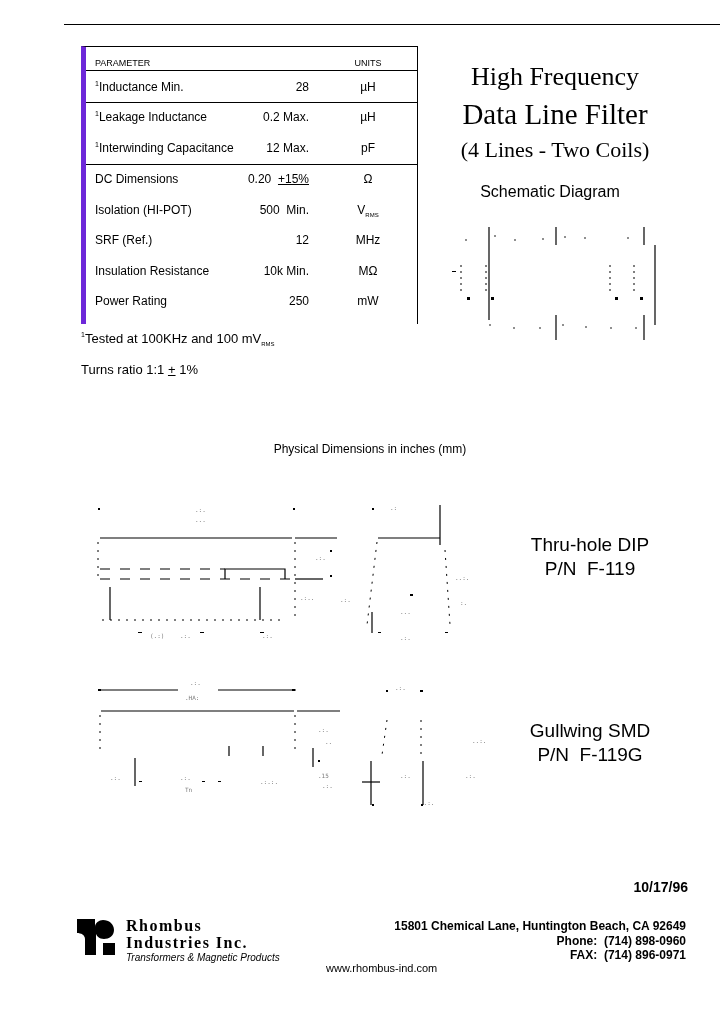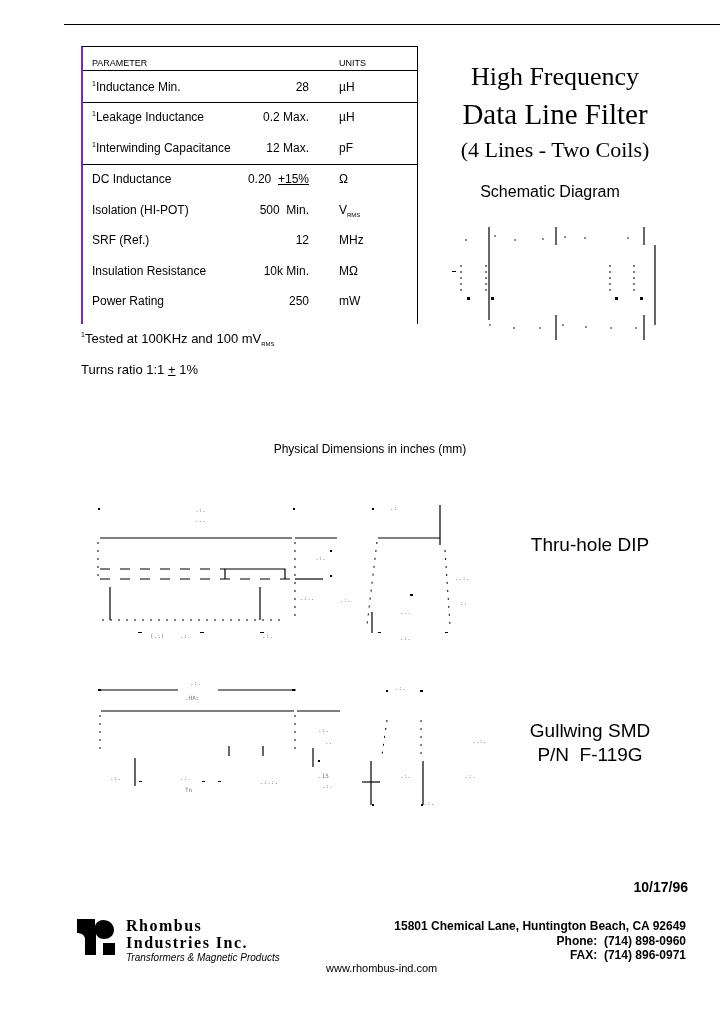--- a/index.html
+++ b/index.html
@@ -1,26 +1,26 @@
 <!DOCTYPE html>
 <html><head>
 <meta charset="utf-8">
 <style>
   html, body { margin: 0; padding: 0; background: #ffffff; }
   body { width: 720px; height: 1012px; position: relative; overflow: hidden; color: #000; font-family: "Liberation Sans", sans-serif; }
   .abs { position: absolute; }
   .top-rule { left: 64px; top: 24px; width: 657px; height: 1px; background: #000; }
 
   
-  .spec-box { left: 81px; top: 46px; width: 337px; height: 278px; border-left: 2px solid #6d28d9; border-right: 1px solid #000; border-top: 1px solid #000; box-sizing: border-box; }
+  .spec-box { left: 81px; top: 46px; width: 337px; height: 278px; border-left: 5px solid #6d28d9; border-right: 1px solid #000; border-top: 1px solid #000; box-sizing: border-box; }
   .spec-sep { position: absolute; left: 0; width: 100%; height: 1px; background: #000; }
   .row { position: absolute; left: 0; width: 100%; font-size: 12px; line-height: 14px; }
   .row .p { position: absolute; left: 9px; white-space: nowrap; }
   .row .v { position: absolute; right: 108px; white-space: nowrap; text-align: right; }
-  .row .u { position: absolute; left: 256px; width: 52px; white-space: nowrap; }
+  .row .u { position: absolute; left: 256px; width: 52px; text-align: center; white-space: nowrap; }
   .hdr { font-size: 9px; }
   sup.fn { font-size: 7px; vertical-align: top; line-height: 8px; }
   sub.s { font-size: 6px; vertical-align: -3px; }
   .u-line { text-decoration: underline; text-align: center; }
 
   .footnote { left: 81px; top: 331px; font-size: 13px; white-space: nowrap; }
   .turns { left: 81px; top: 362px; font-size: 13px; white-space: nowrap; }
 
   
   .title { left: 420px; width: 270px; text-align: center; font-family: "Liberation Serif", serif; white-space: nowrap; }
@@ -75,21 +75,21 @@
     <span class="u">µH</span>
   </div>
   <div class="row" style="top:94px;">
     <span class="p"><sup class="fn">1</sup><span>Interwinding Capacitance</span></span>
     <span class="v">12 Max.</span>
     <span class="u">pF</span>
   </div>
   <div class="spec-sep" style="top:117px;"></div>
 
   <div class="row" style="top:125px;">
-    <span class="p">DC Inductance</span>
+    <span class="p">DC Dimensions</span>
     <span class="v"><span>0.20</span>&nbsp;&nbsp;<span class="u-line">+15%</span></span>
     <span class="u">Ω</span>
   </div>
   <div class="row" style="top:156px;">
     <span class="p">Isolation (HI-POT)</span>
     <span class="v" style="white-space:pre;">500  Min.</span>
     <span class="u"><span>V</span><sub class="s">RMS</sub></span>
   </div>
   <div class="row" style="top:186px;">
     <span class="p">SRF (Ref.)</span>
@@ -208,20 +208,21 @@
     <text x="60" y="148">(.:)</text>
       <text x="90" y="148">.:.</text>
       <text x="172" y="148">.:.</text>
     <text x="310" y="124">...</text>
       <text x="310" y="150">.:.</text>
   </g>
 </svg>
 
 <div class="abs pkg pkg1">
   <div>Thru-hole DIP</div>
+  <div style="white-space:pre;">P/N  F-119</div>
 </div>
 
 <svg class="draw" style="left:90px; top:660px;" width="400" height="170" viewBox="0 0 400 170">
   <g stroke="#000" stroke-width="1.2" fill="none">
     <line x1="10" y1="30" x2="88" y2="30"></line>
     <line x1="128" y1="30" x2="206" y2="30"></line>
     <line x1="11" y1="51" x2="204" y2="51"></line>
     <line x1="207" y1="51" x2="250" y2="51"></line>
     <line x1="45" y1="98" x2="45" y2="126"></line>
     <line x1="139" y1="86" x2="139" y2="96"></line>

